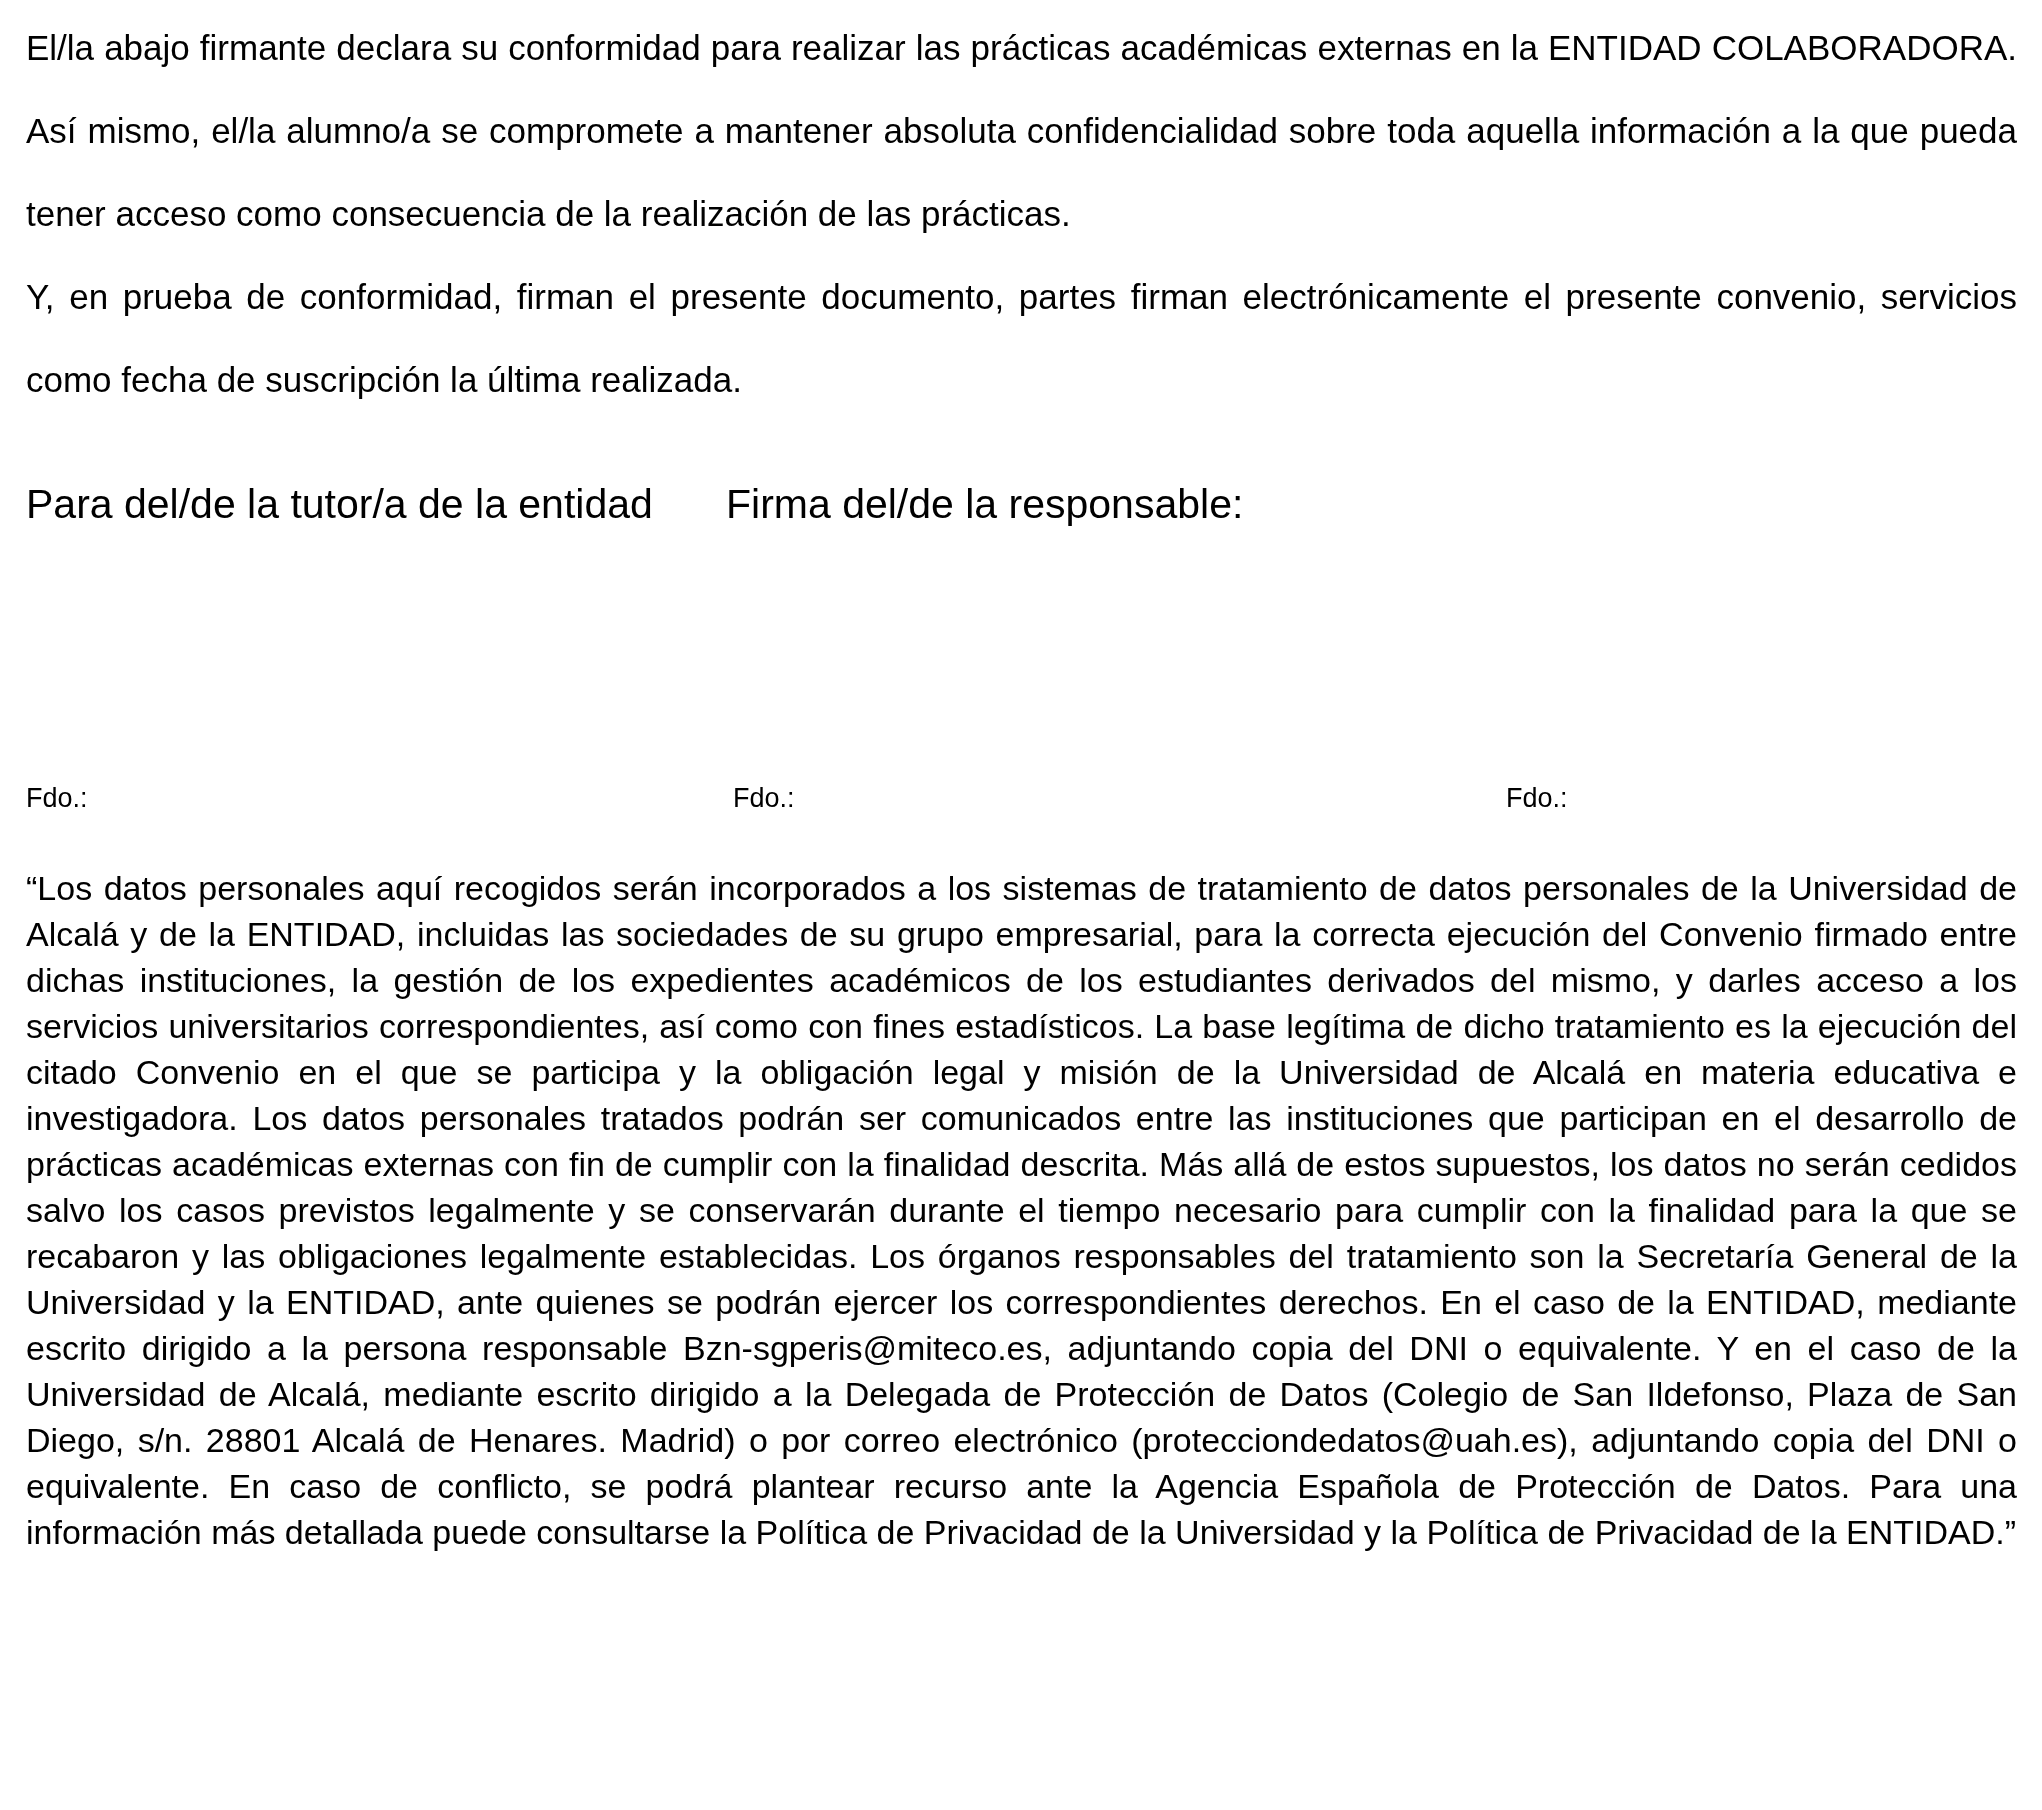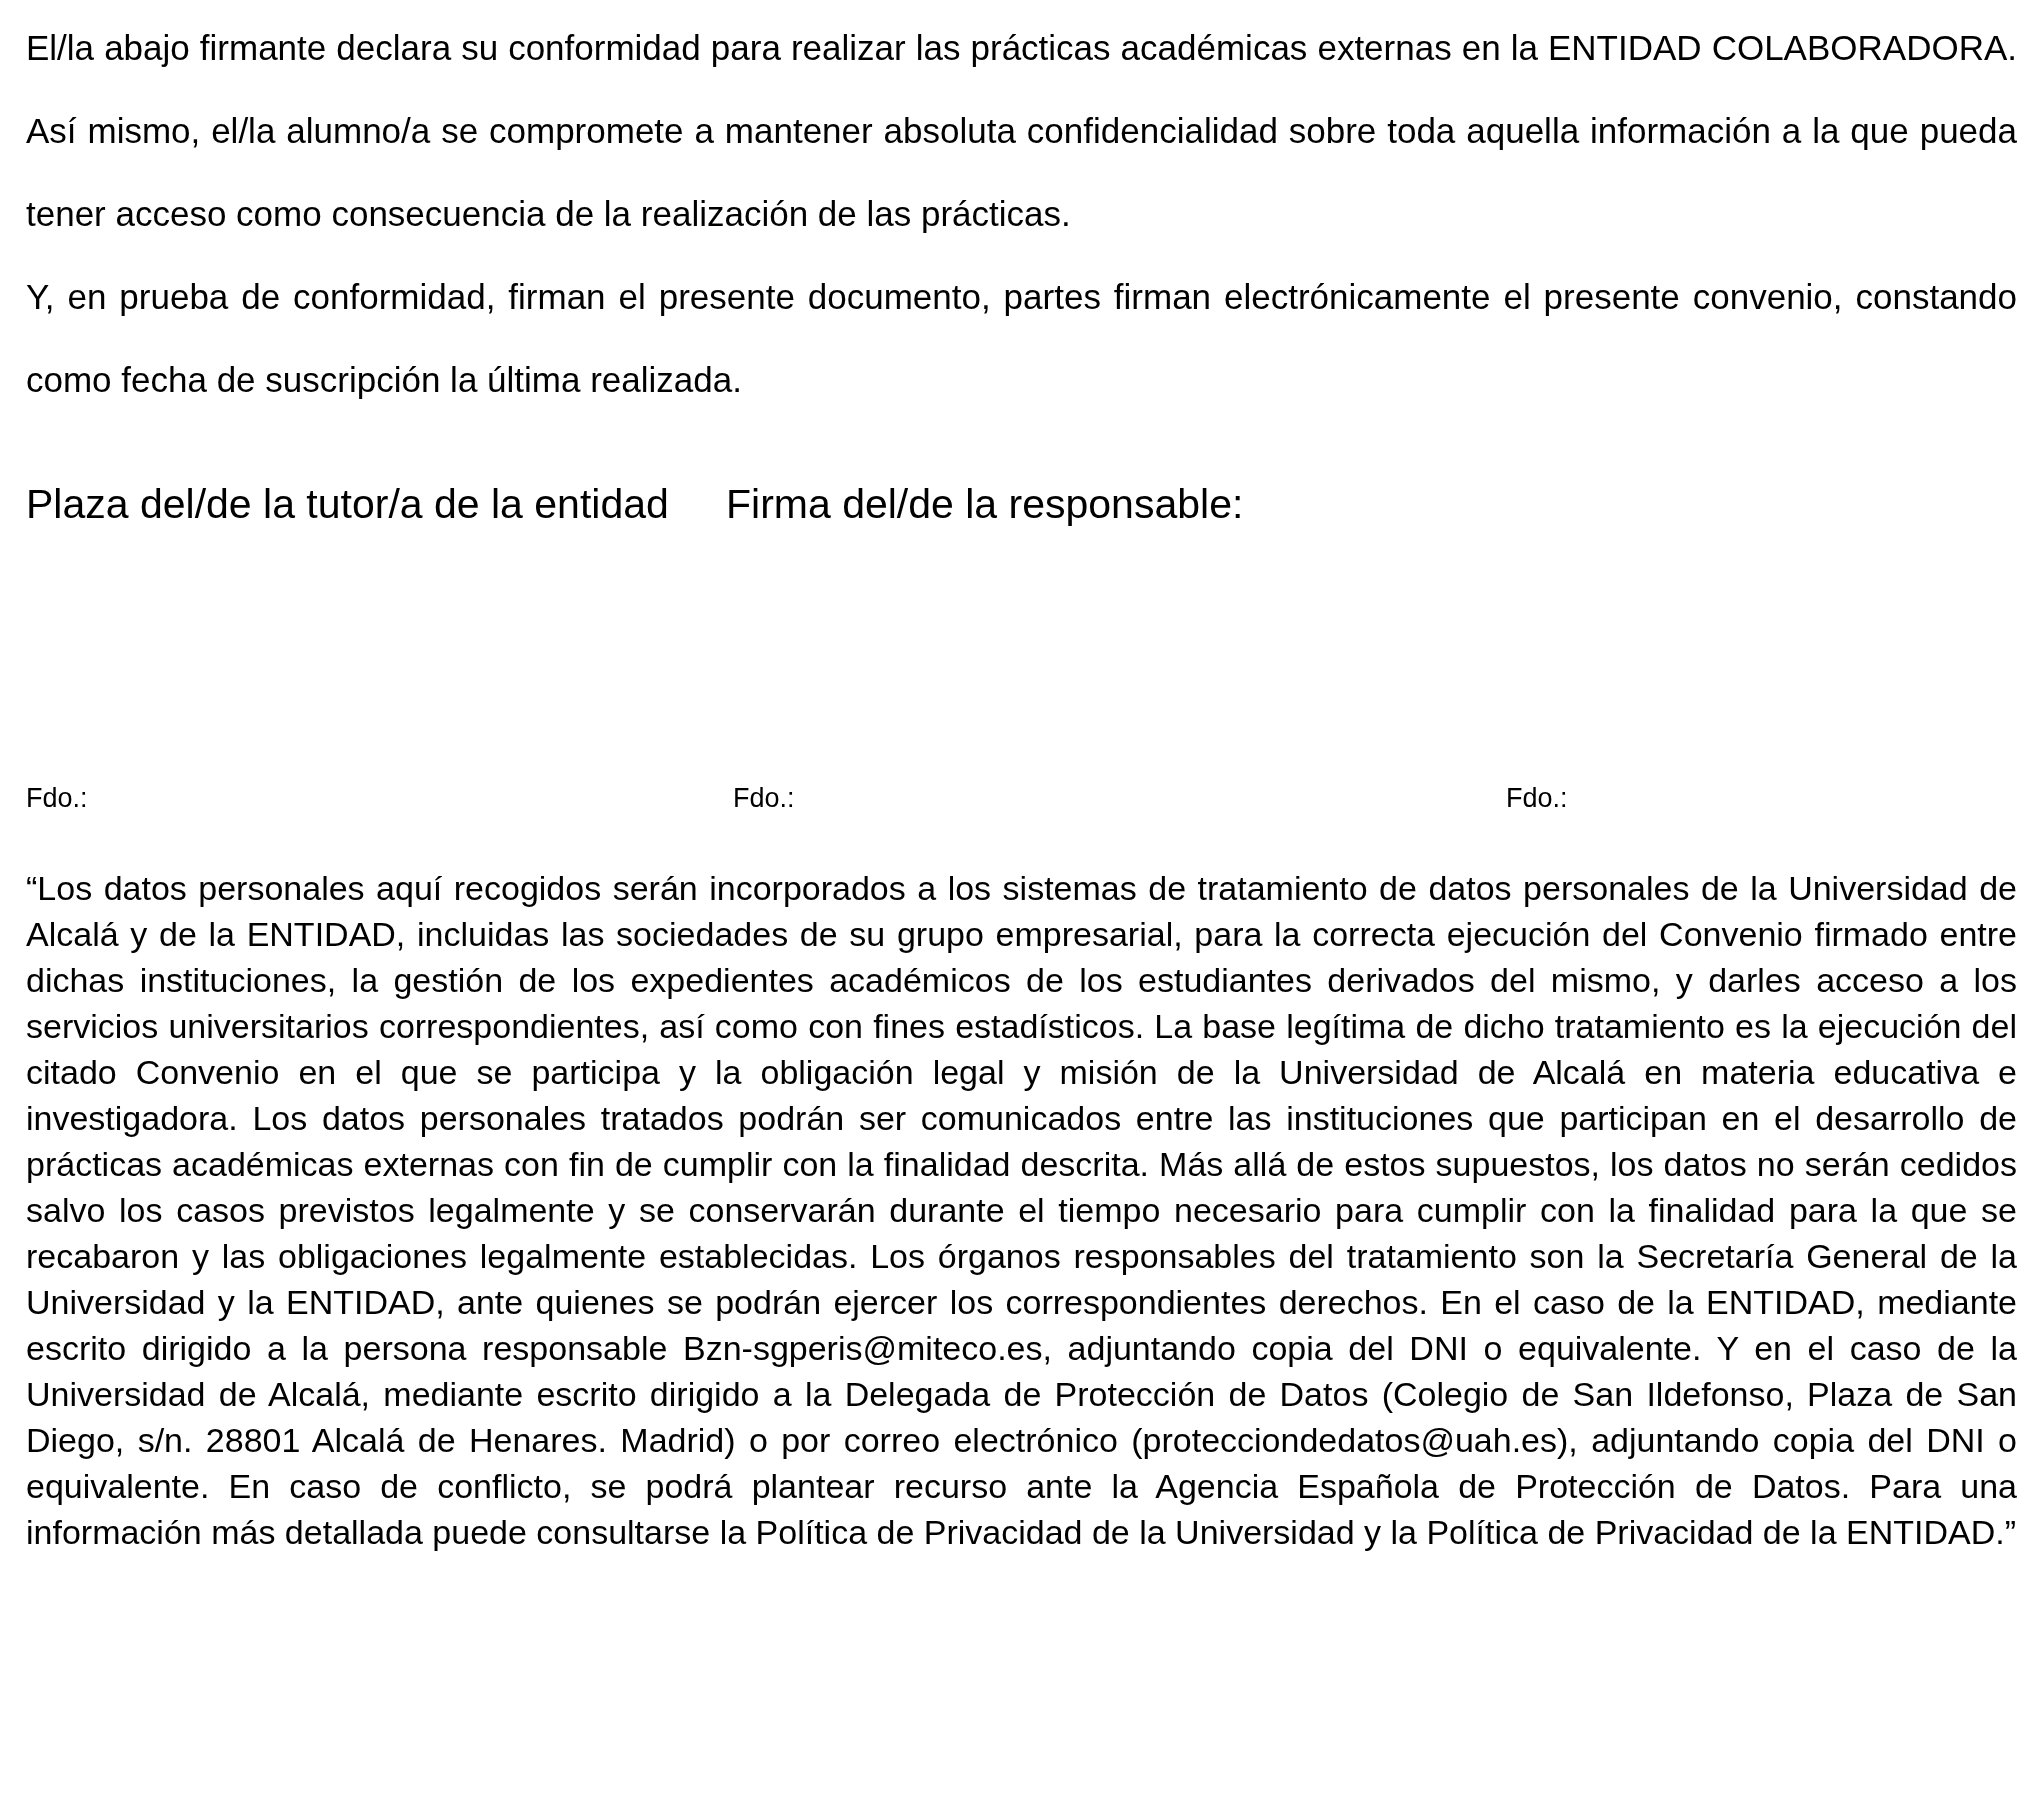--- a/index.html
+++ b/index.html
@@ -52,25 +52,25 @@
     text-align: justify;
   }
 </style>
 </head>
 <body>
 
 <div class="page">
 
   <p class="body-text">El/la abajo firmante declara su conformidad para realizar las prácticas académicas externas en la ENTIDAD COLABORADORA. Así mismo, el/la alumno/a se compromete a mantener absoluta confidencialidad sobre toda aquella información a la que pueda tener acceso como consecuencia de la realización de las prácticas.</p>
 
-  <p class="body-text">Y, en prueba de conformidad, firman el presente documento, partes firman electrónicamente el presente convenio, constando como fecha de suscripción la última realizada.</p>
+  <p class="body-text">Y, en prueba de conformidad, firman el presente documento, partes firman electrónicamente el presente convenio, servicios como fecha de suscripción la última realizada.</p>
 
   <div class="sig-row">
     <div class="sig-col">
-      <div>Plaza  del/de la tutor/a de la entidad</div>
+      <div>Para  del/de la tutor/a de la entidad</div>
     </div>
     <div class="sig-col">
       <div>Firma del/de la responsable:</div>
       <div></div>
     </div>
   </div>
 
   <div class="fdo-row">
     <div>Fdo.:</div>
     <div>Fdo.:</div>

